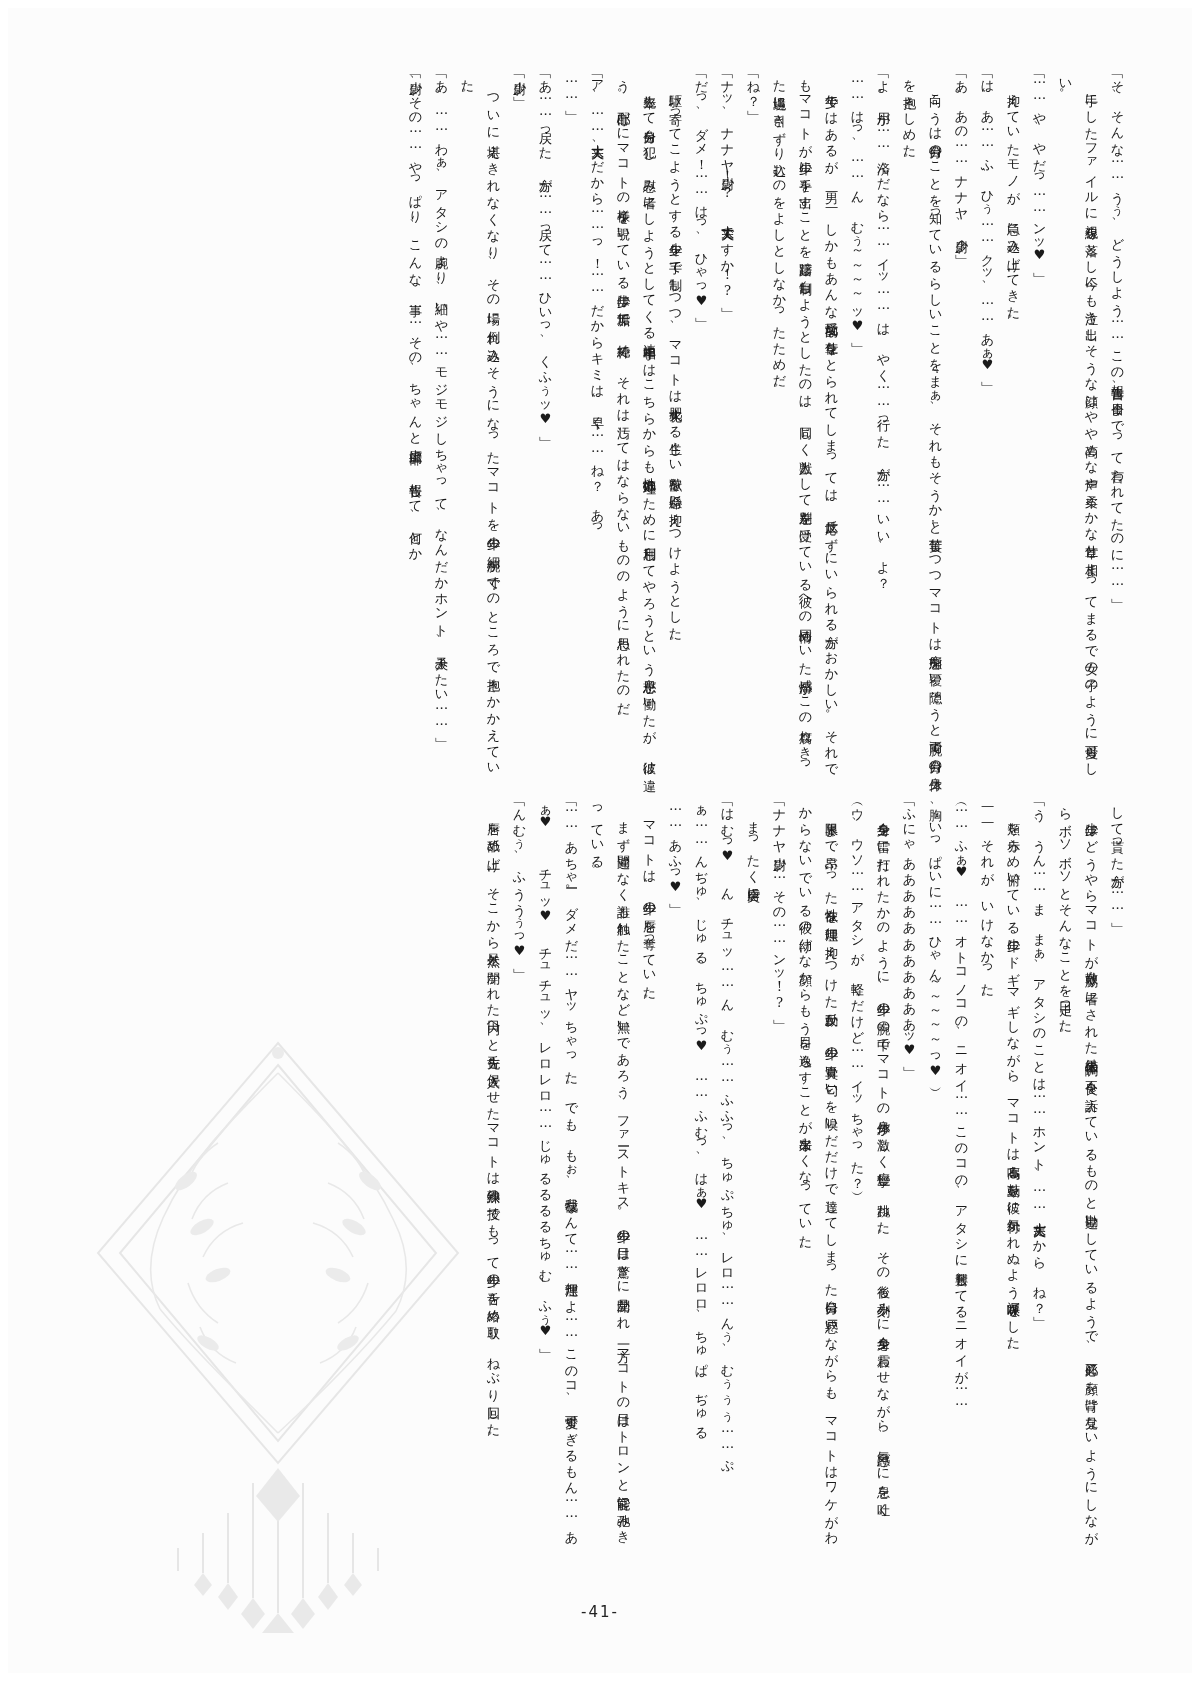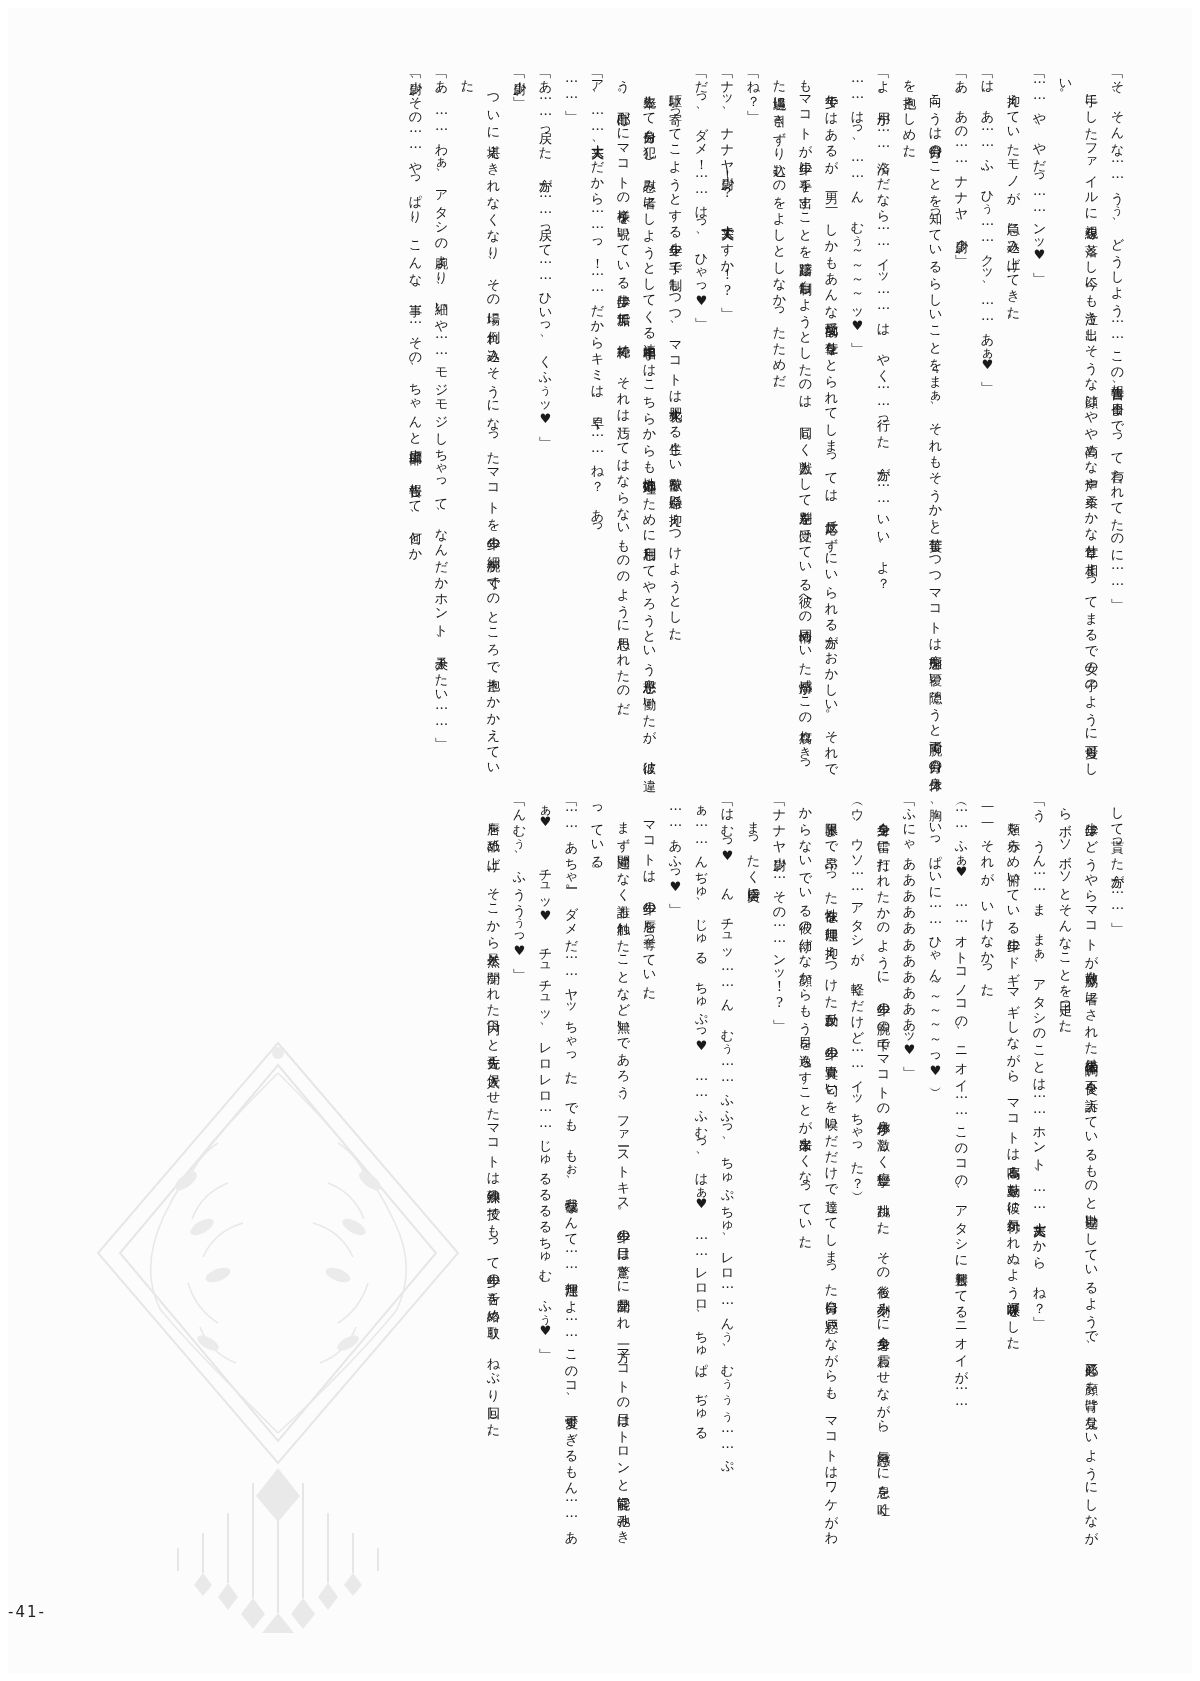--- a/index.html
+++ b/index.html
@@ -39,21 +39,21 @@
   #lower{
     top:790px;
     right:62px;
     height:740px;
     width:860px;
   }
   .pagenum{
     position:absolute;
     left:0;right:0;
     bottom:52px;
-    text-align:left;
+    text-align:center;
     font-size:15px;
     color:#222;
     letter-spacing:2px;
     font-family:"DejaVu Sans", sans-serif;
   }
   
   #ornament{
     position:absolute;
     left:60px;
     bottom:40px;

